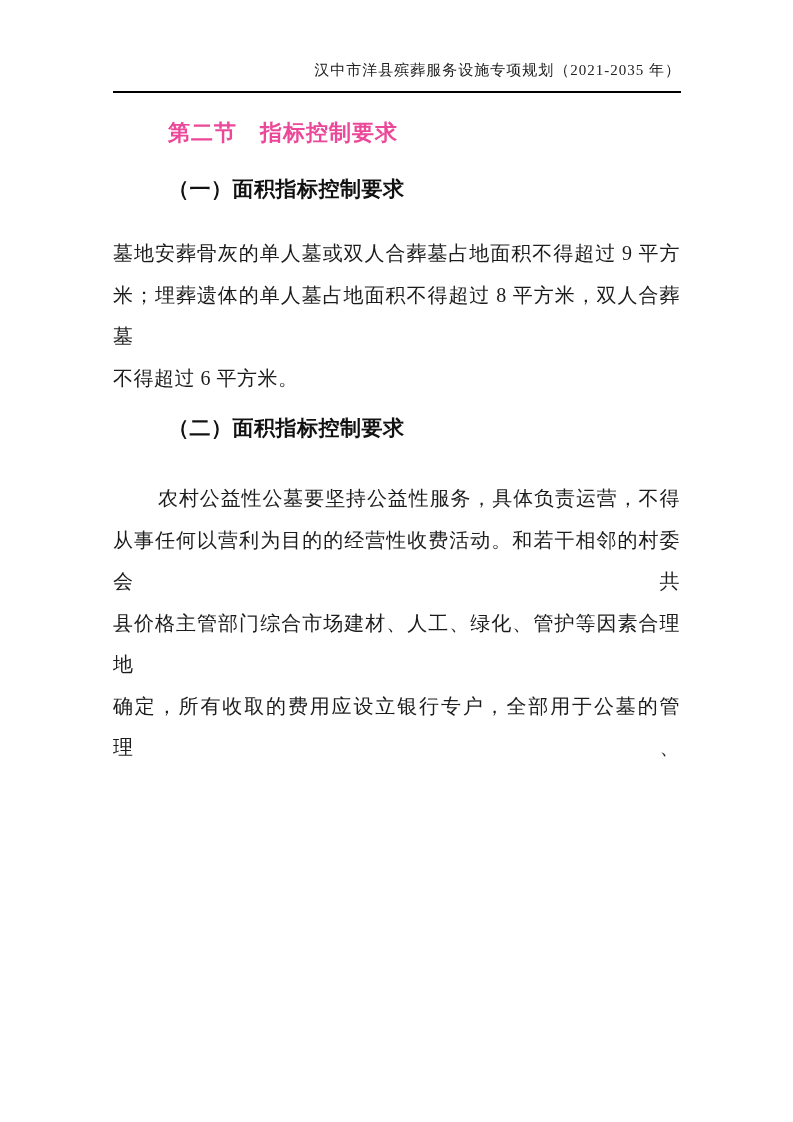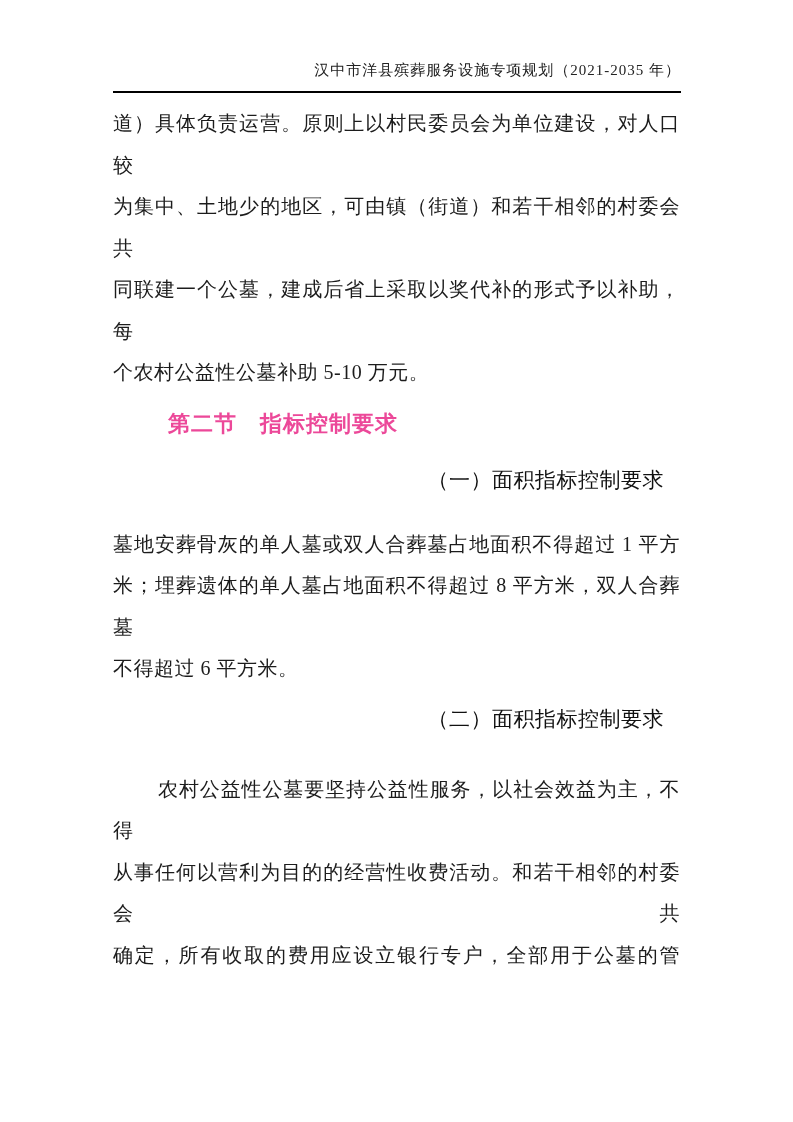--- a/index.html
+++ b/index.html
@@ -51,28 +51,27 @@
   .section-heading {
     margin: 13px 0 0 0;
     padding-left: 55px;
     font-size: 22px;
     line-height: 34px;
     font-weight: bold;
     letter-spacing: 1px;
     color: #ec4899;
   }
   .subsection-heading {
-    margin: 16px;
+    margin: 0;
     padding-left: 55px;
     font-size: 21px;
     line-height: 32px;
-    font-weight: normal;
+    font-weight: bold;
     letter-spacing: 0.5px;
     color: #111;
-    text-align: right;
   }
   .subsection-heading.sub1 { margin-top: 23px; }
   .para2 { margin-top: 28px; }
   .subsection-heading.sub2 { margin-top: 13px; }
   .para3 { margin-top: 34px; }
   .page-number {
     position: absolute;
     top: 1022px;
     left: 0;
     width: 100%;
@@ -86,42 +85,37 @@
 <body>
 
 <div class="page">
 
   <div class="header-title">汉中市洋县殡葬服务设施专项规划（2021-2035 年）</div>
 
   <div class="header-rule"></div>
 
   <div class="content">
 
-    <p class="para">
-      <span class="tline">道）具体负责运营。原则上以村民委员会为单位建设，对人口较</span>
-      <span class="tline">为集中、土地少的地区，可由镇（街道）和若干相邻的村委会共</span>
-      <span class="tline">同联建一个公墓，建成后省上采取以奖代补的形式予以补助，每</span>
-      <span class="tline short">个农村公益性公墓补助 5-10 万元。</span>
-    </p>
 
     <h2 class="section-heading">第二节　指标控制要求</h2>
 
     <h3 class="subsection-heading sub1">（一）面积指标控制要求</h3>
 
     <p class="para para2">
-      <span class="tline">墓地安葬骨灰的单人墓或双人合葬墓占地面积不得超过 1 平方</span>
+      <span class="tline">墓地安葬骨灰的单人墓或双人合葬墓占地面积不得超过 9 平方</span>
       <span class="tline">米；埋葬遗体的单人墓占地面积不得超过 8 平方米，双人合葬墓</span>
       <span class="tline short">不得超过 6 平方米。</span>
     </p>
 
     <h3 class="subsection-heading sub2">（二）面积指标控制要求</h3>
 
     <p class="para para3">
-      <span class="tline indent">农村公益性公墓要坚持公益性服务，以社会效益为主，不得</span>
+      <span class="tline indent">农村公益性公墓要坚持公益性服务，具体负责运营，不得</span>
       <span class="tline">从事任何以营利为目的的经营性收费活动。和若干相邻的村委会共</span>
+      <span class="tline">县价格主管部门综合市场建材、人工、绿化、管护等因素合理地</span>
       <span class="tline">确定，所有收取的费用应设立银行专户，全部用于公墓的管理、</span>
 
     </p>
 
   </div>
 
   <div class="page-number">12</div>
 
 </div>
 

